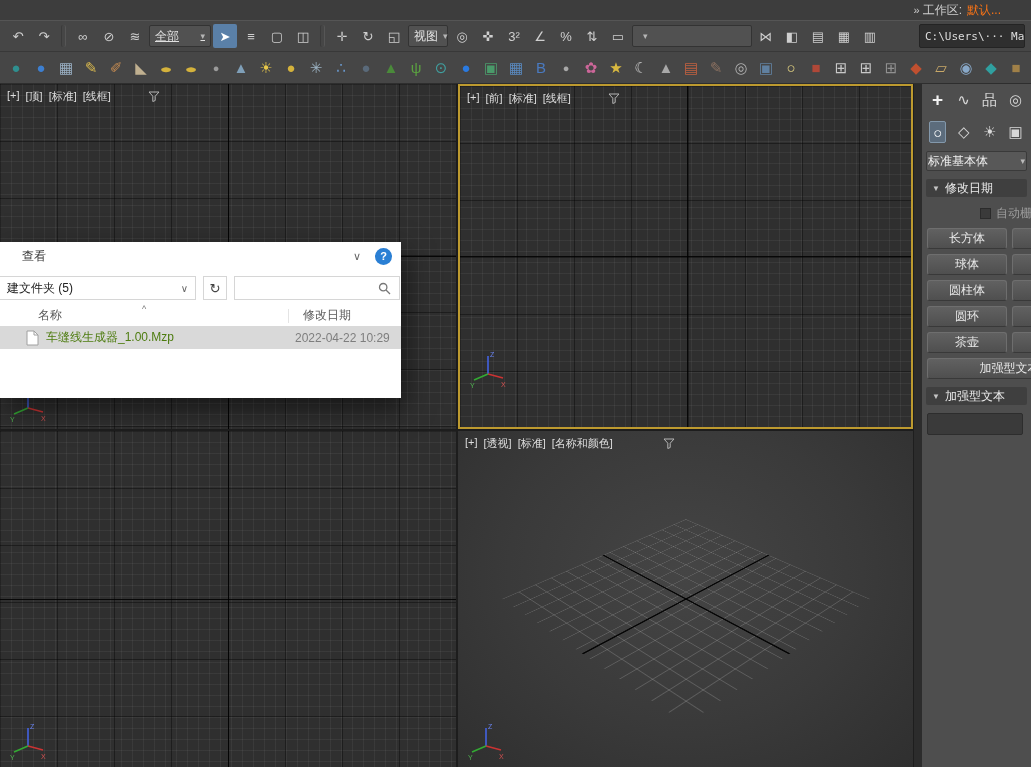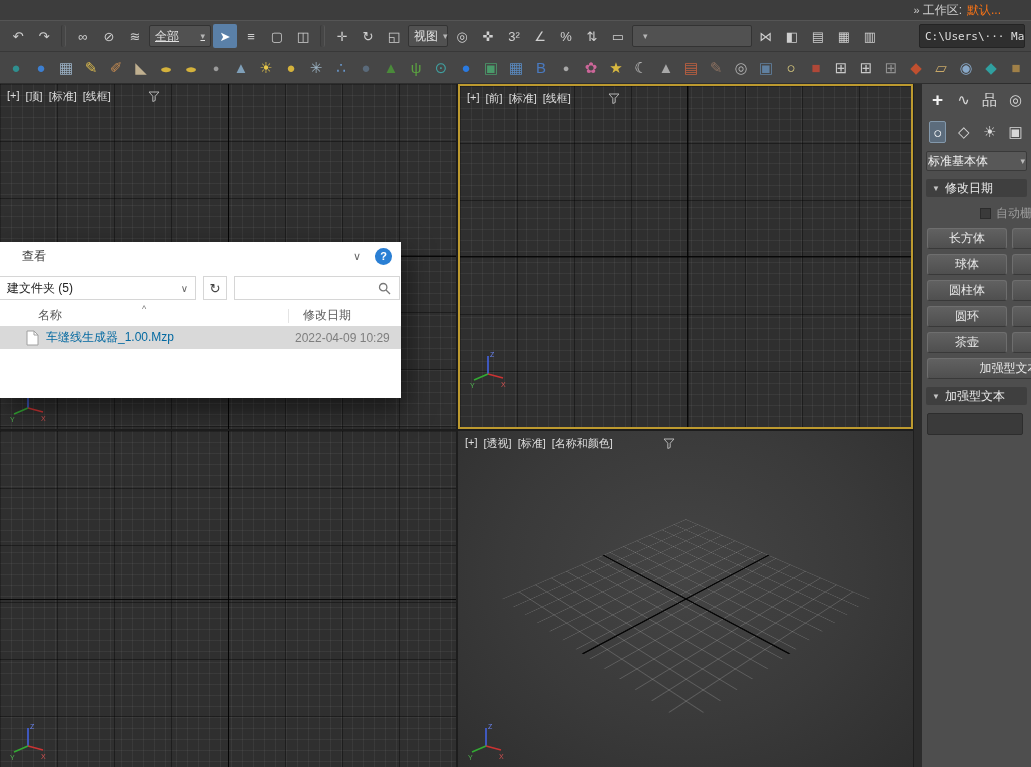--- a/index.html
+++ b/index.html
@@ -114,21 +114,21 @@
                  justify-content:center; color:#444; font-size:13px; }
   .search-box { width:166px; height:24px; border:1px solid #d6d6d6; display:flex; align-items:center;
                 justify-content:flex-end; padding:0 8px; }
   .ex-head { position:relative; height:20px; color:#5a5a5a; }
   .col-name { position:absolute; left:38px; bottom:2px; }
   .col-date { position:absolute; left:303px; bottom:2px; }
   .sort-chevron { position:absolute; left:142px; top:-2px; font-size:9px; color:#777; }
   .col-sep { position:absolute; left:288px; top:3px; height:14px; border-left:1px solid #e4e4e4; }
   .ex-row { position:relative; height:23px; display:flex; align-items:center;
             background:var(--row-selection-gray,#d9d9d9); }
-  .ex-row .fname { margin-left:7px; color:#0369a1; }
+  .ex-row .fname { margin-left:7px; color:#4d7c0f; }
   .ex-row .fdate { position:absolute; left:295px; color:#7e7e7e; }
   .ex-row svg { margin-left:26px; flex:none; }
 </style>
 </head>
 <body>
 
 <div id="menubar">
   <div class="menubar-right">
     <span class="overflow-chevron">»</span>
     <span class="ws-label">工作区:</span>
@@ -365,15 +365,15 @@
     <span class="col-name">名称</span>
     <span class="col-sep"></span>
     <span class="col-date">修改日期</span>
   </div>
   <div class="ex-row">
     <svg width="13" height="16" viewBox="0 0 13 16">
       <path d="M1 1 h7 l4 4 v10 h-11 z" fill="#fff" stroke="#a0a0a0"></path>
       <path d="M8 1 v4 h4" fill="none" stroke="#a0a0a0"></path>
     </svg>
     <span class="fname">车缝线生成器_1.00.Mzp</span>
-    <span class="fdate">2022-04-09 10:29</span>
+    <span class="fdate">2022-04-22 10:29</span>
   </div>
 </div>
 
 </body></html>

